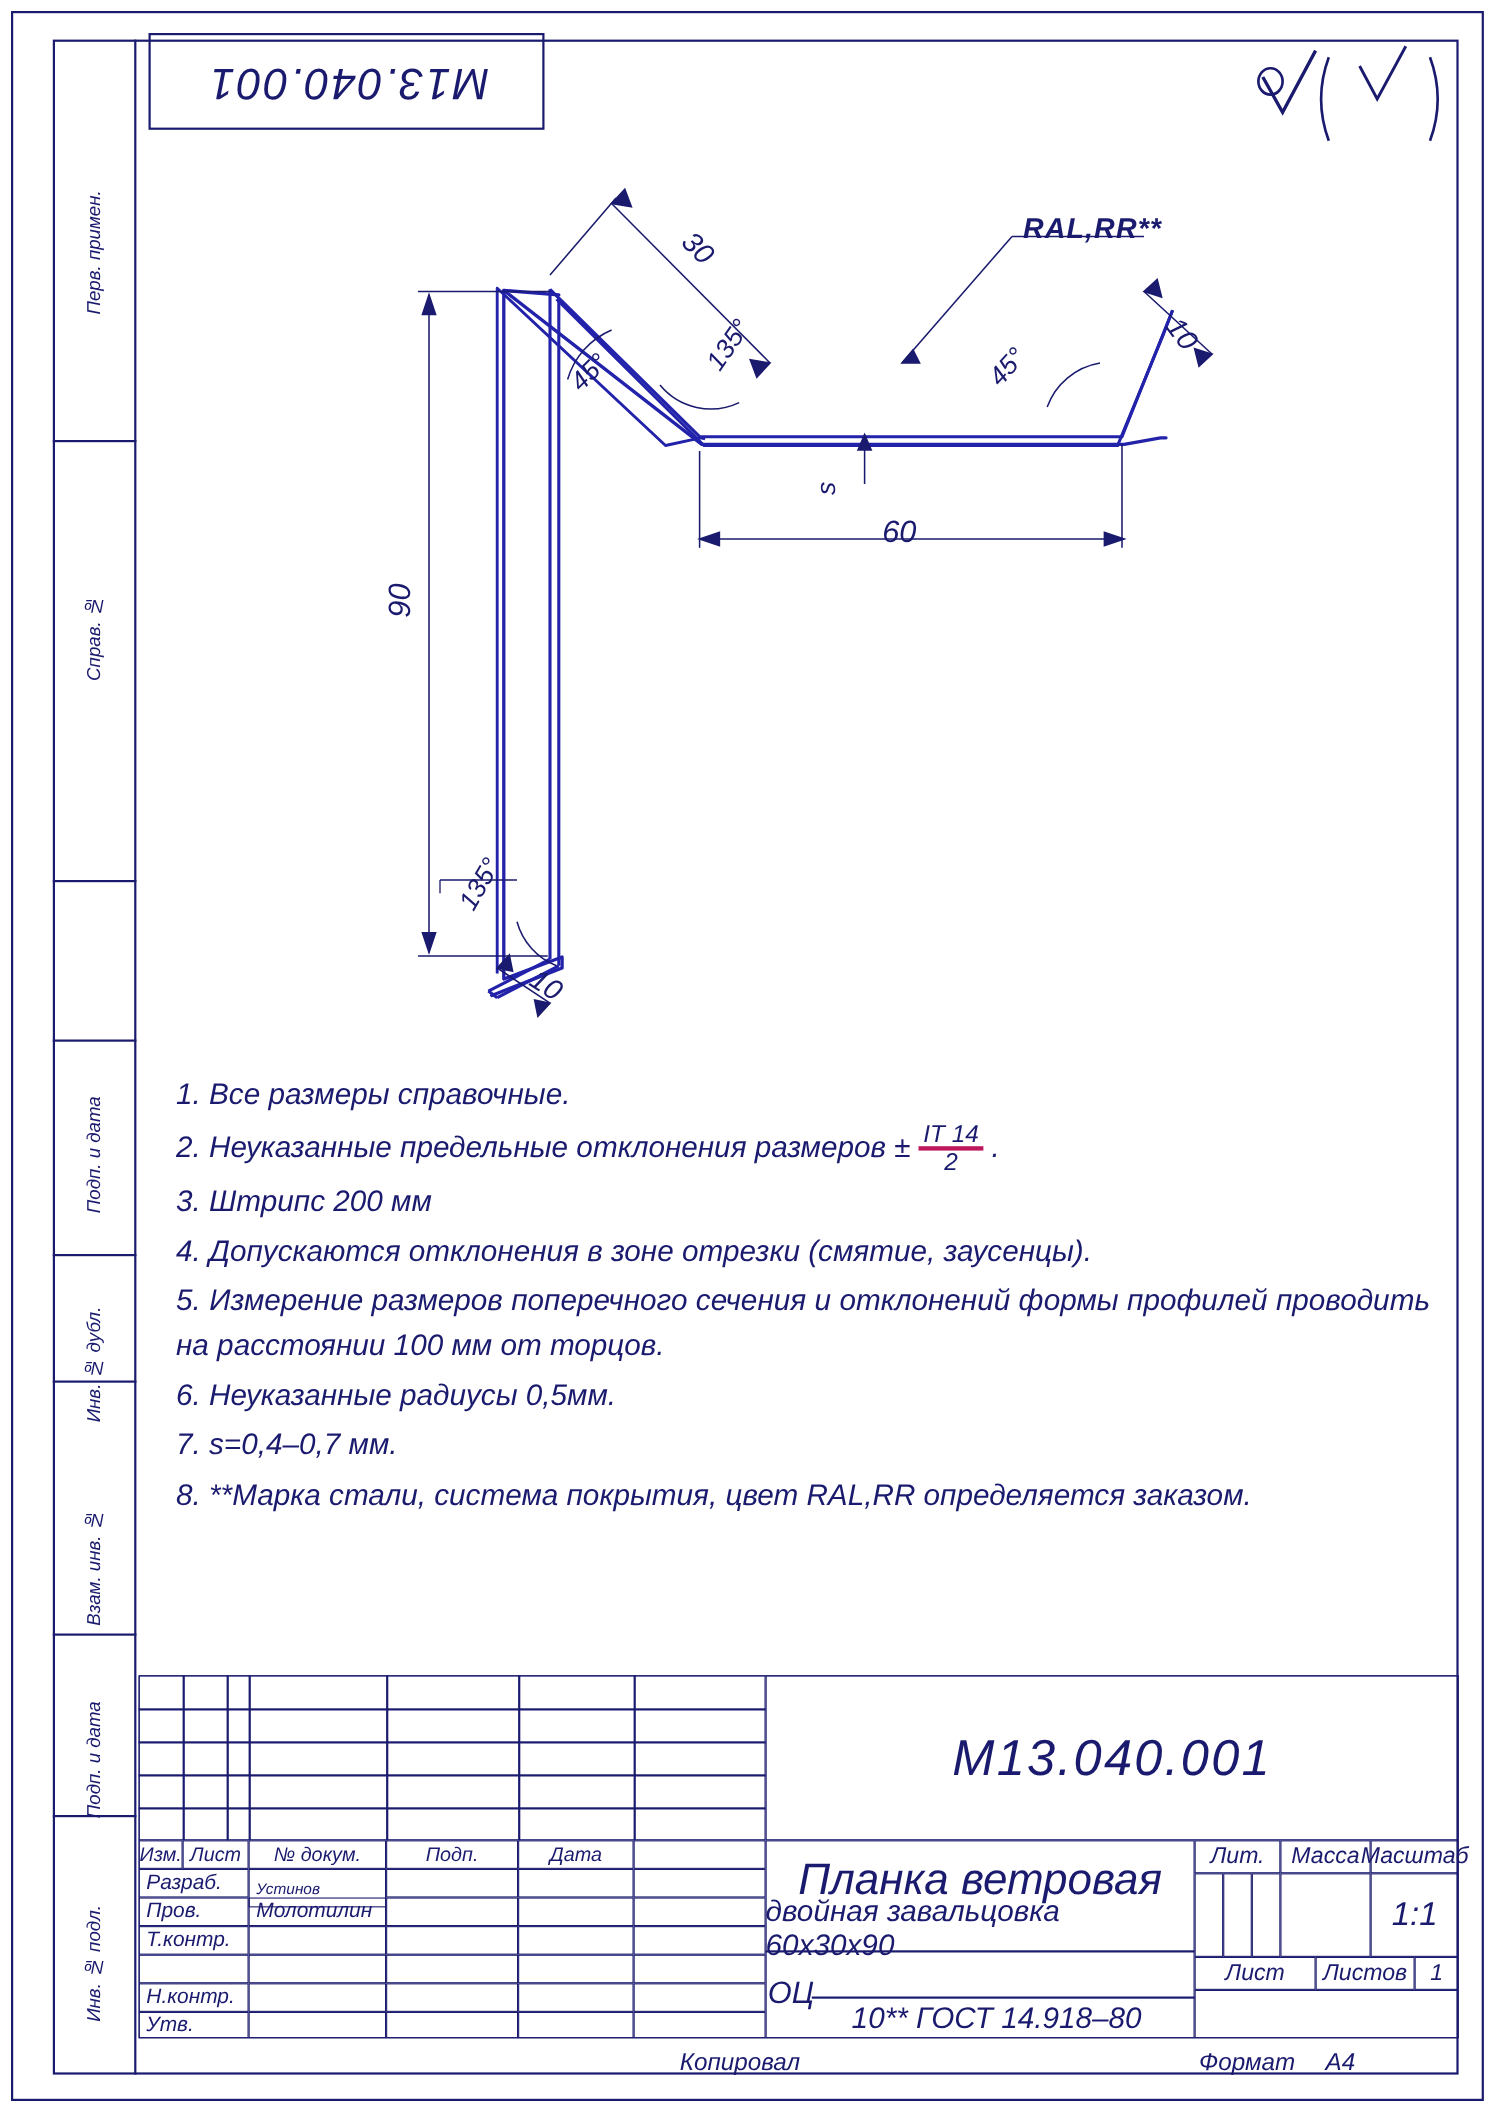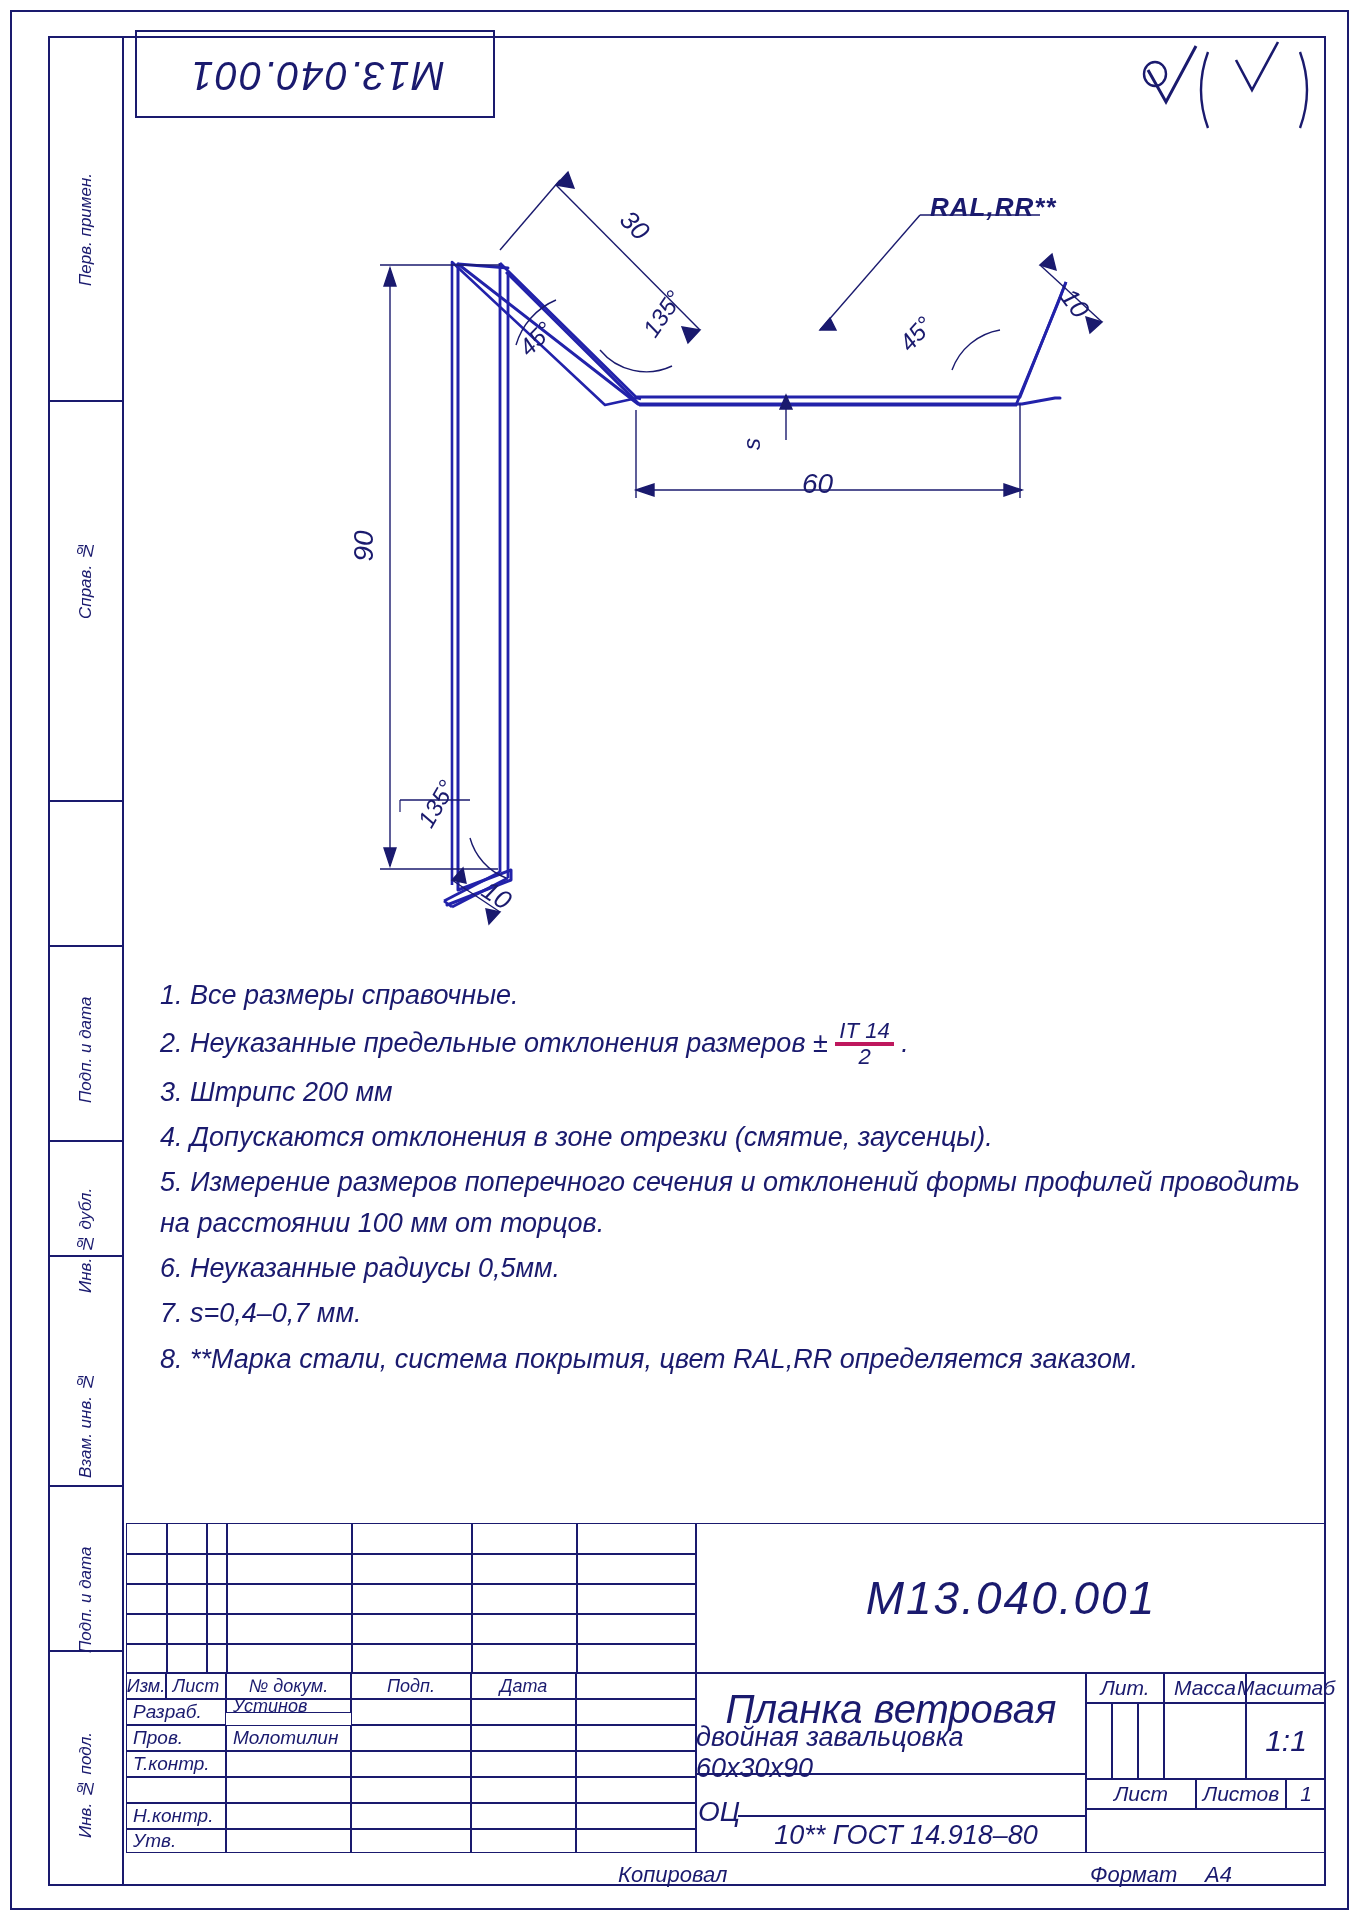--- a/index.html
+++ b/index.html
@@ -195,21 +195,21 @@
     <div class="cell" style="left:0;top:120px;width:570px;height:1.5px;background:#1a1a6e;"></div>
 
     <div class="cell b ctr" style="left:0;top:150px;width:40px;height:26px;font-size:18px;">Изм.</div>
     <div class="cell b ctr" style="left:40px;top:150px;width:60px;height:26px;font-size:18px;">Лист</div>
     <div class="cell b ctr" style="left:100px;top:150px;width:125px;height:26px;font-size:18px;">№ докум.</div>
     <div class="cell b ctr" style="left:225px;top:150px;width:120px;height:26px;font-size:18px;">Подп.</div>
     <div class="cell b ctr" style="left:345px;top:150px;width:105px;height:26px;font-size:18px;">Дата</div>
     <div class="cell b" style="left:450px;top:150px;width:120px;height:26px;"></div>
 
     <div class="cell b pad" style="left:0;top:176px;width:100px;height:26px;font-size:19px;">Разраб.</div>
-    <div class="cell b pad" style="left:100px;top:176px;width:125px;height:14px;font-size:18px;">Устинов</div>
+    <div class="cell b pad" style="left:100px;top:176px;width:125px;height:35px;font-size:14px;">Устинов</div>
     <div class="cell b" style="left:225px;top:176px;width:120px;height:26px;"></div>
     <div class="cell b" style="left:345px;top:176px;width:105px;height:26px;"></div>
     <div class="cell b" style="left:450px;top:176px;width:120px;height:26px;"></div>
 
     <div class="cell b pad" style="left:0;top:202px;width:100px;height:26px;font-size:19px;">Пров.</div>
     <div class="cell b pad" style="left:100px;top:202px;width:125px;height:26px;font-size:19px;">Молотилин</div>
     <div class="cell b" style="left:225px;top:202px;width:120px;height:26px;"></div>
     <div class="cell b" style="left:345px;top:202px;width:105px;height:26px;"></div>
     <div class="cell b" style="left:450px;top:202px;width:120px;height:26px;"></div>
 

